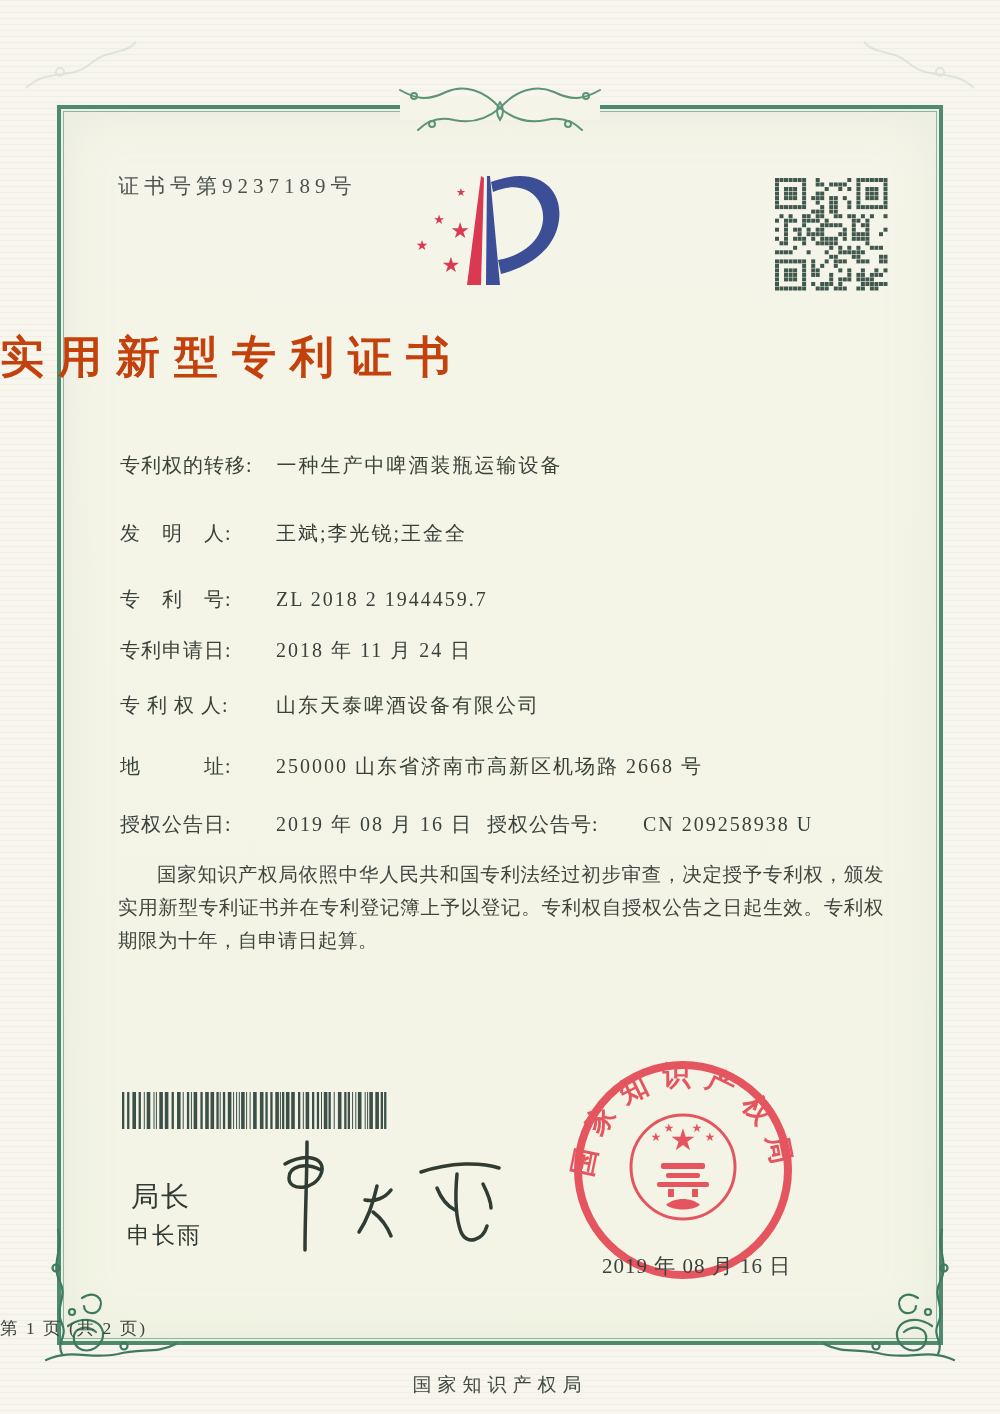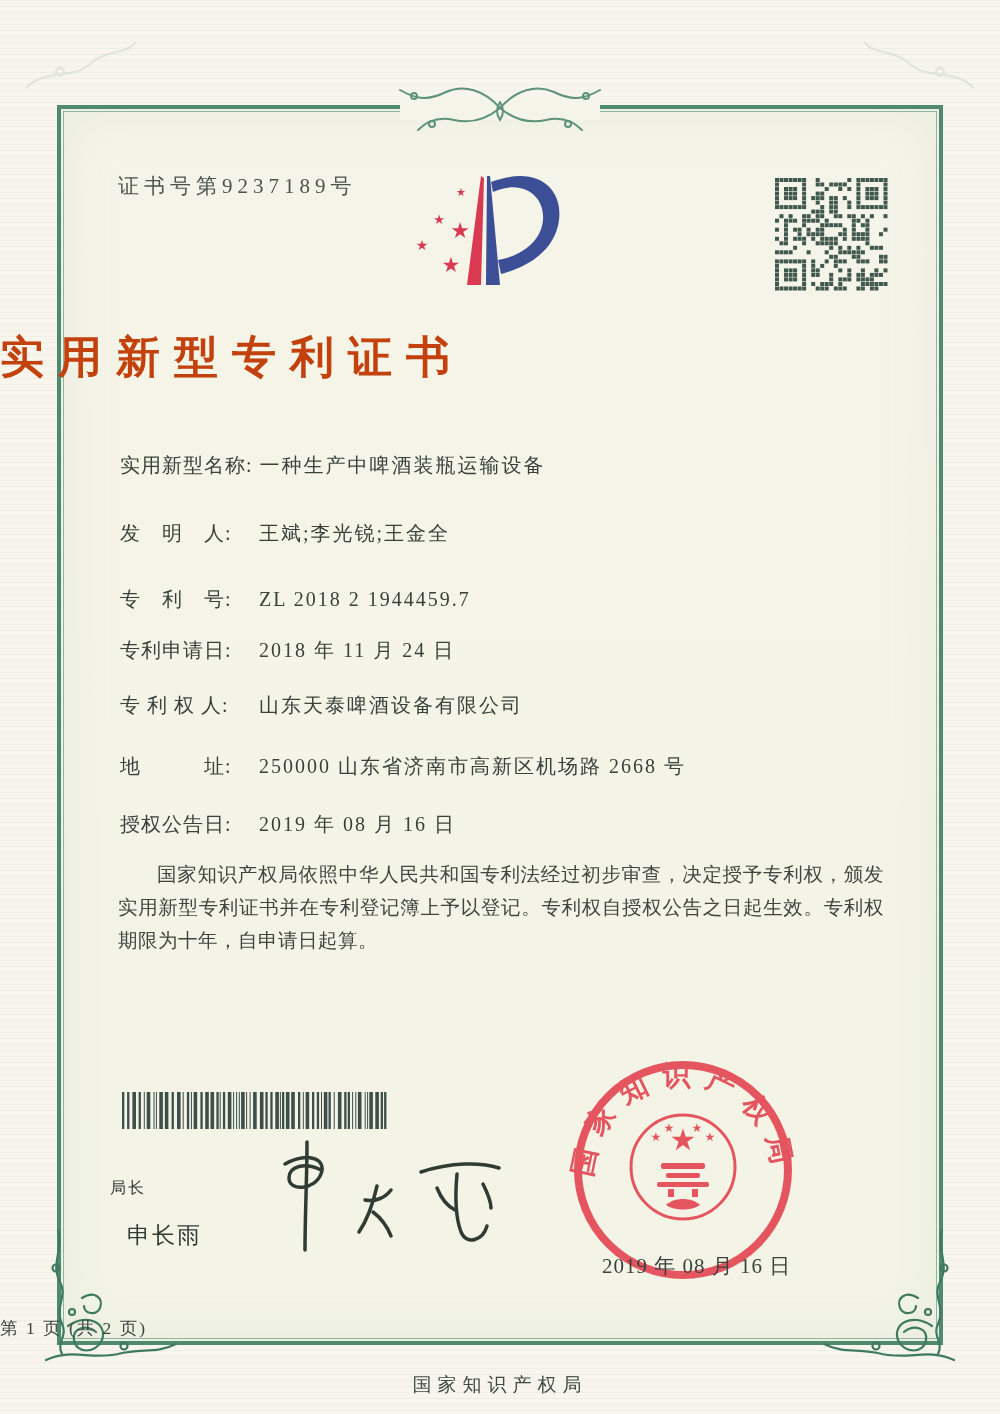--- a/index.html
+++ b/index.html
@@ -26,26 +26,26 @@
   .cert-no{
     left:118px;top:172px;font-size:21px;letter-spacing:5px;color:#4c524c;
   }
   .title{
     left:0;top:328px;width:100%;text-align:left;
     font-size:44px;font-weight:bold;letter-spacing:14px;color:#c2410c;
   }
   .fields{left:0;top:0;width:100%;}
   .frow{position:absolute;left:120px;width:770px;font-size:20px;color:#39413a;white-space:nowrap;}
   .flabel{display:inline-block;min-width:132px;letter-spacing:1px;}
-  .fvalue{margin-left:2px;letter-spacing:2px;}
+  .fvalue{margin-left:19px;letter-spacing:2px;}
   .fpair2{position:absolute;left:367px;top:0;}
   .paras{left:118px;top:858px;width:766px;color:#40463f;}
   .paras p{margin:0;font-size:19.5px;line-height:33px;text-indent:2em;text-align:justify;letter-spacing:0.5px;}
   .barcode-box{left:120px;top:1092px;width:272px;height:37px;}
-  .director-title{left:110px;top:1178px;font-size:16px;color:#333b35;letter-spacing:2px;font-family:"Liberation Sans","DejaVu Sans",sans-serif;}
+  .director-title{left:131px;top:1178px;font-size:28px;color:#333b35;letter-spacing:2px;font-family:"Liberation Sans","DejaVu Sans",sans-serif;}
   .director-name{left:127px;top:1220px;font-size:23px;color:#333b35;letter-spacing:2px;font-family:"Liberation Sans","DejaVu Sans",sans-serif;}
   .sig{left:255px;top:1128px;}
   .seal{left:568px;top:1055px;width:230px;height:230px;z-index:3;}
   .seal-date{left:602px;top:1252px;font-size:21px;color:#3a423c;letter-spacing:1px;z-index:4;}
   .page-info{left:0;top:1316px;width:100%;text-align:left;font-size:17.5px;color:#3e443e;letter-spacing:2px;}
   .back-note{left:0;top:1372px;width:100%;text-align:center;font-size:19px;color:#404a42;letter-spacing:6px;}
   .ornament-top{left:380px;top:72px;z-index:2;}
   .ghost{opacity:0.14;}
   svg{display:block;}
 </style>
@@ -427,21 +427,21 @@
       <rect x="18.1" y="108.5" width="4.0" height="4.0" fill="#41584e"></rect>
       <rect x="22.6" y="108.5" width="4.0" height="4.0" fill="#41584e"></rect>
       <rect x="27.1" y="108.5" width="4.0" height="4.0" fill="#41584e"></rect>
     </svg>
 </div>
 
 <div class="abs title">实用新型专利证书</div>
 
 <div class="abs fields">
   <div class="frow" style="top:452px">
-    <span class="flabel">实用新型名称:</span>
+    <span class="flabel">专利权的转移:</span>
     <span class="fvalue">一种生产中啤酒装瓶运输设备</span>
   </div>
   <div class="frow" style="top:520px">
     <span class="flabel">发　明　人:</span>
     <span class="fvalue">王斌;李光锐;王金全</span>
   </div>
   <div class="frow" style="top:586px">
     <span class="flabel">专　利　号:</span>
     <span class="fvalue">ZL 2018 2 1944459.7</span>
   </div>
@@ -453,20 +453,24 @@
     <span class="flabel">专 利 权 人:</span>
     <span class="fvalue">山东天泰啤酒设备有限公司</span>
   </div>
   <div class="frow" style="top:753px">
     <span class="flabel">地　　　址:</span>
     <span class="fvalue">250000 山东省济南市高新区机场路 2668 号</span>
   </div>
   <div class="frow" style="top:811px">
     <span class="flabel">授权公告日:</span>
     <span class="fvalue">2019 年 08 月 16 日</span>
+    <span class="fpair2">
+      <span class="flabel">授权公告号:</span>
+      <span class="fvalue">CN 209258938 U</span>
+    </span>
   </div>
 </div>
 
 <div class="abs paras">
   <p>国家知识产权局依照中华人民共和国专利法经过初步审查，决定授予专利权，颁发实用新型专利证书并在专利登记簿上予以登记。专利权自授权公告之日起生效。专利权期限为十年，自申请日起算。</p>
 </div>
 
 <div class="abs barcode-box">
   <svg id="bar-svg" width="272" height="37" viewBox="0 0 272 37">
       <rect x="2.0" y="0" width="2.3" height="37" fill="#3c4f49"></rect>

